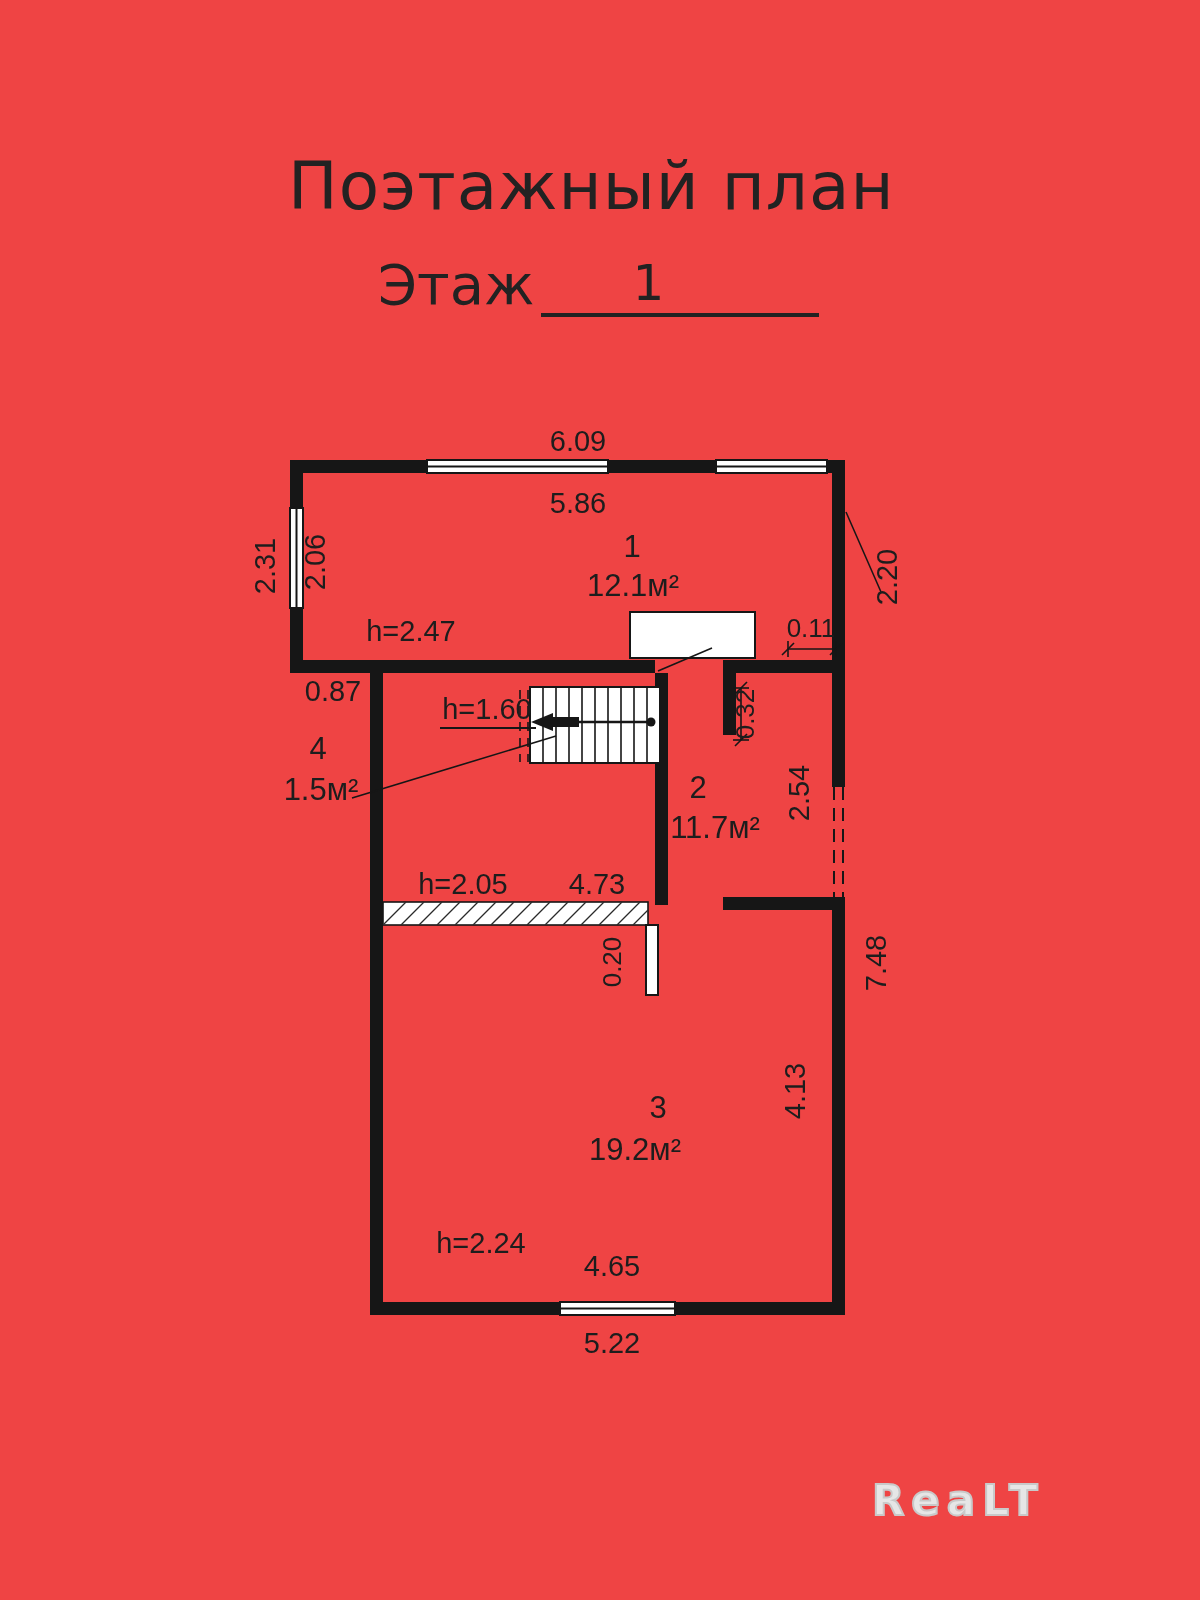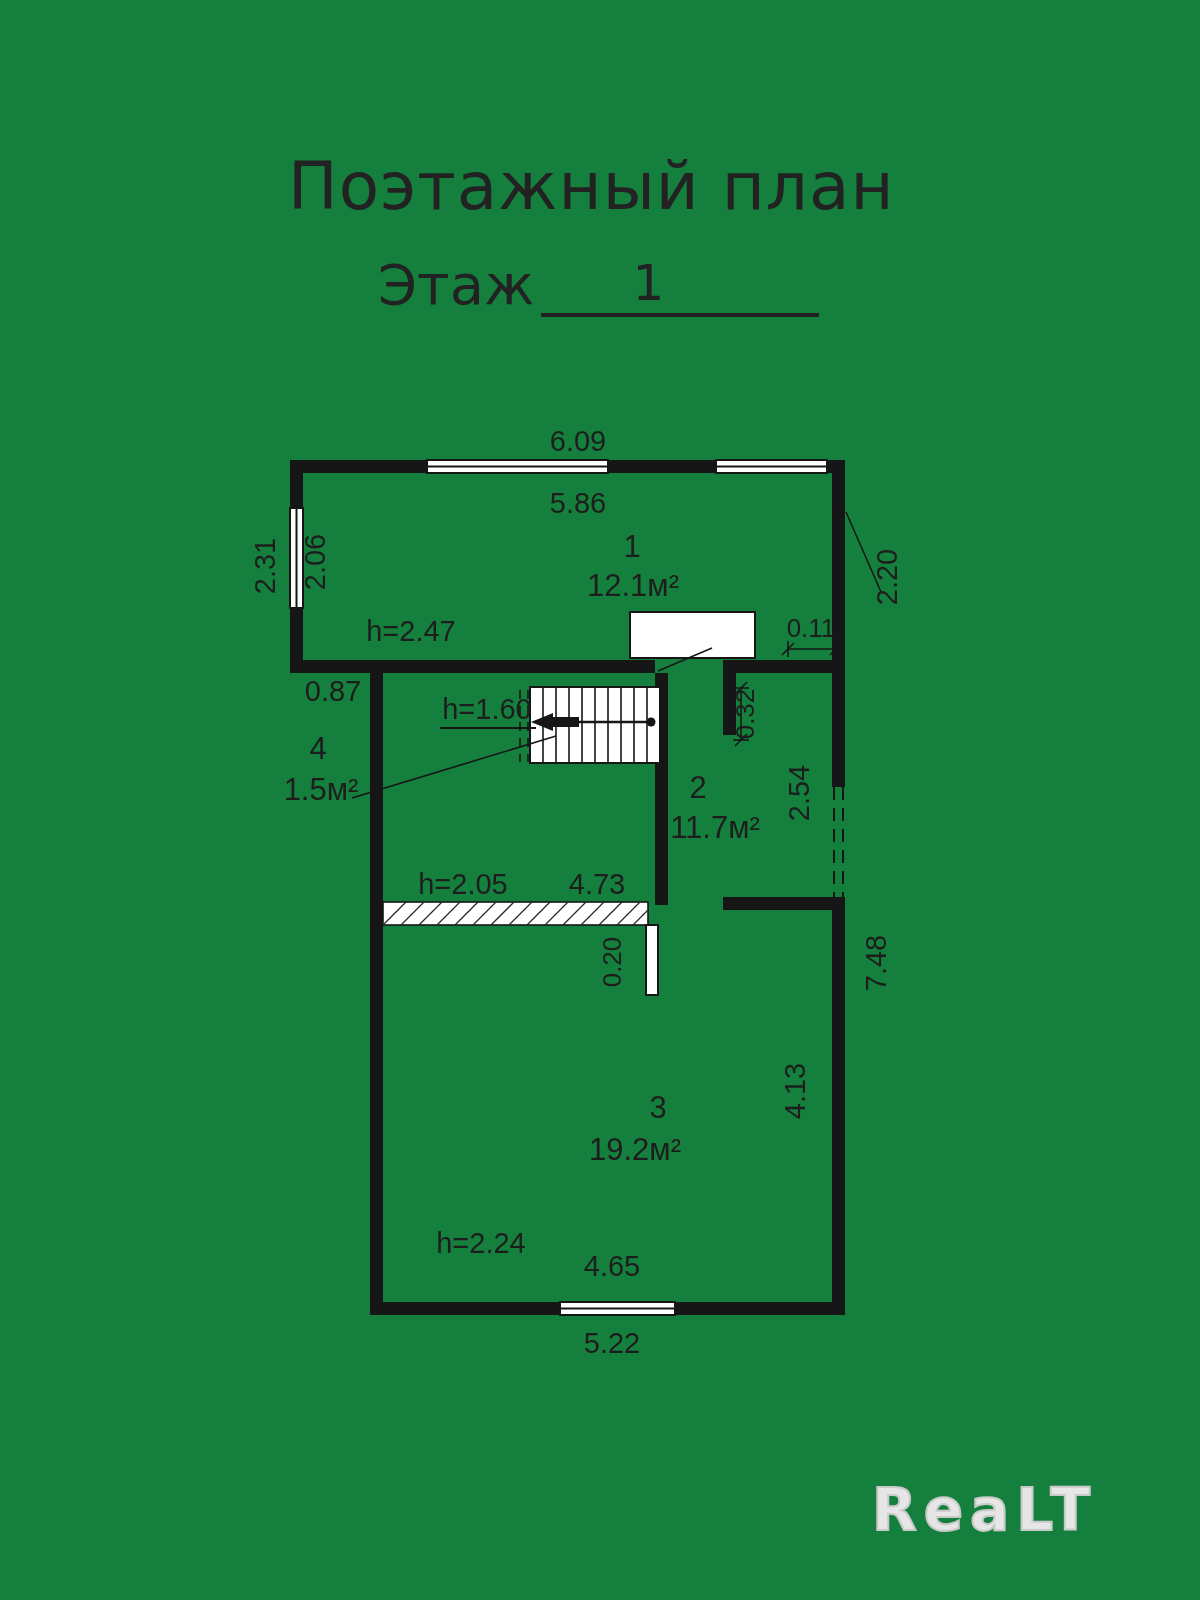--- a/index.html
+++ b/index.html
@@ -1,19 +1,19 @@
 <!DOCTYPE html>
 <html><head>
 <meta charset="utf-8">
 <style>
   * { margin:0; padding:0; box-sizing:border-box; }
   html,body { background:#ffffff; }
   .page {
     position:relative; width:1200px; height:1600px; margin:0 auto;
-    background:#15803d; overflow:hidden;
+    background:#ef4444; overflow:hidden;
     font-family:"Liberation Sans","DejaVu Sans",sans-serif; color:#1d1d1d;
   }
   .title {
     position:absolute; left:288px; top:148px;
     font-family:"DejaVu Sans",sans-serif; font-size:66px; letter-spacing:1px;
     color:#222; white-space:nowrap;
   }
   .floor-line {
     position:absolute; left:378px; top:248px;
     font-family:"DejaVu Sans",sans-serif; font-size:56px; color:#222; white-space:nowrap;
@@ -24,21 +24,21 @@
   }
   .floor-value { display:inline-block; padding-left:92px; font-size:50px; line-height:1.1; }
   svg.plan { position:absolute; left:0; top:0; }
   svg text { font-family:"Liberation Sans","DejaVu Sans",sans-serif; fill:#1d1d1d; }
   .dim   { font-size:29px; }
   .dim-sm{ font-size:26px; }
   .room-no { font-size:31px; }
   .area  { font-size:31px; }
   .watermark {
     position:absolute; left:872px; top:1476px;
-    font-family:"DejaVu Sans",sans-serif; font-size:58px; font-weight:700;
+    font-family:"DejaVu Sans",sans-serif; font-size:42px; font-weight:700;
     letter-spacing:7px; color:#e6e6e6; -webkit-text-stroke:2px #c9c9c9;
     white-space:nowrap;
   }
 </style>
 </head>
 <body>
 
 <div class="page">
 
   <div class="title">Поэтажный план</div>

